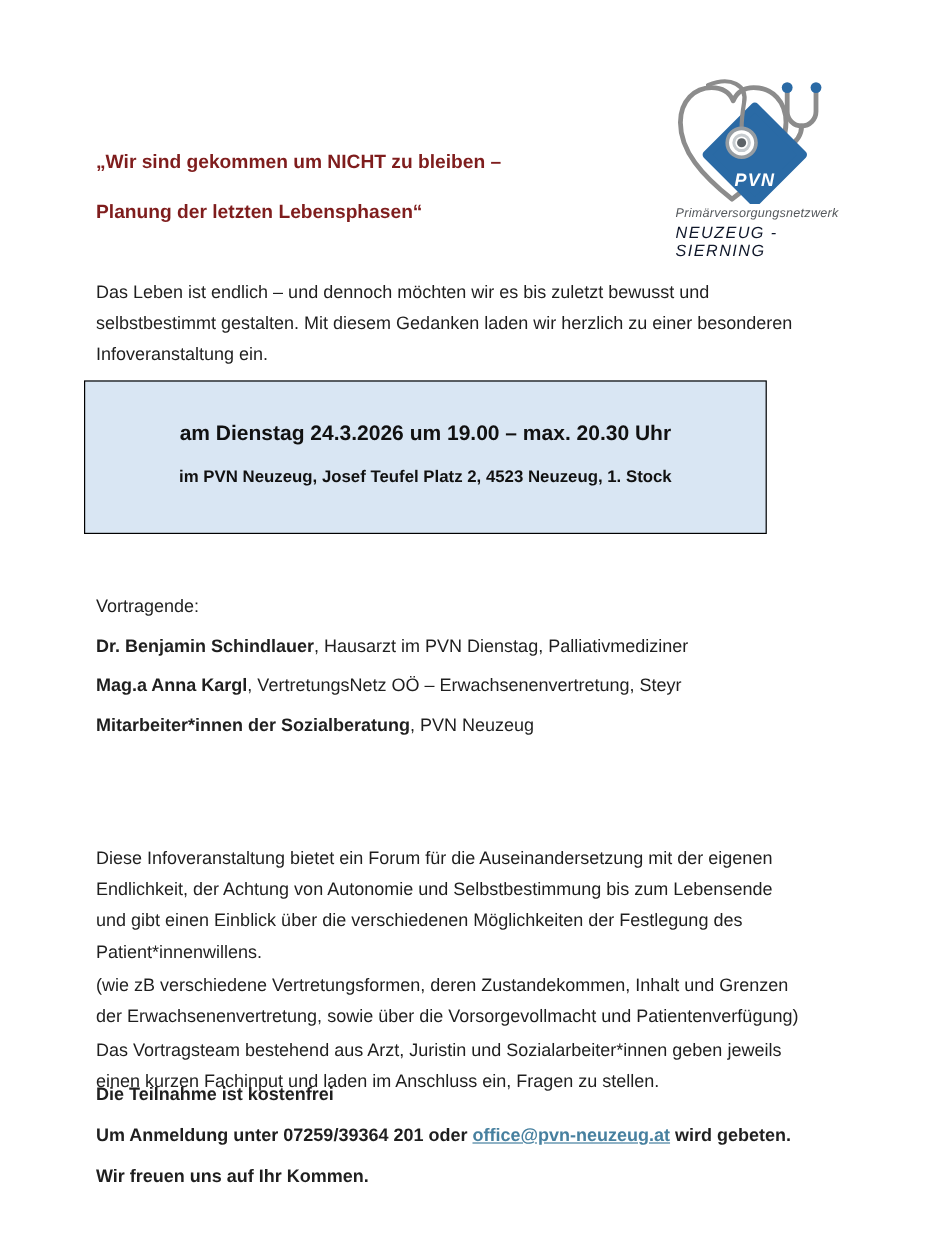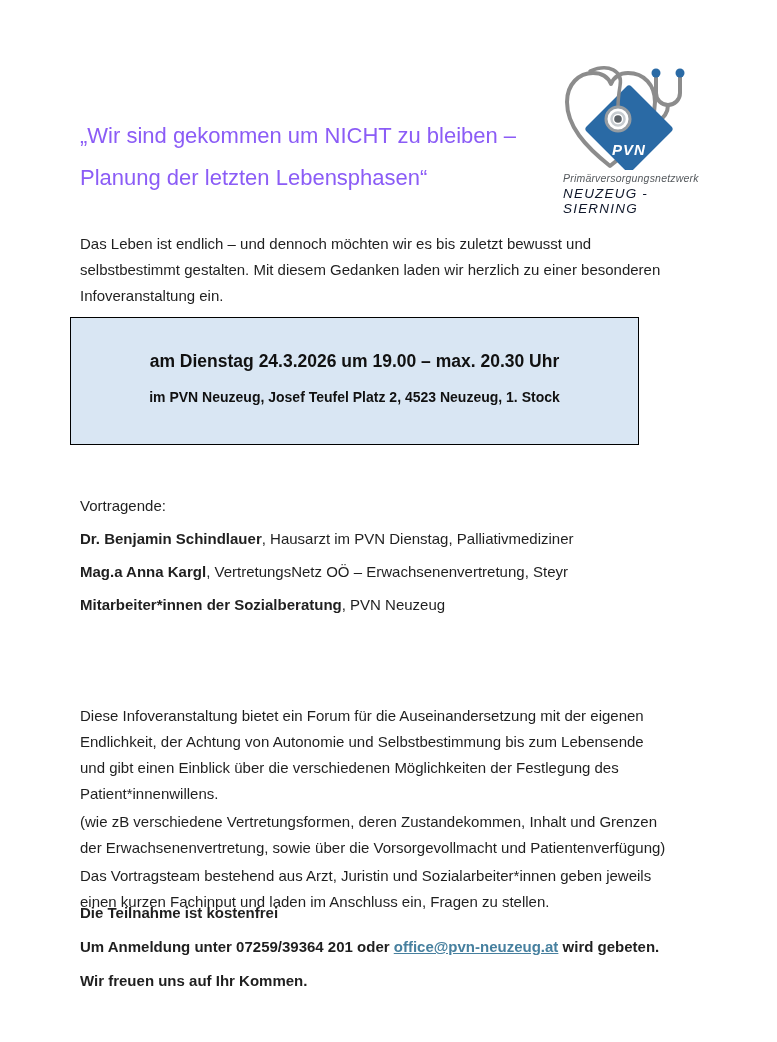--- a/index.html
+++ b/index.html
@@ -15,21 +15,21 @@
   .lg-stroke.thin{stroke-width:3.5;}
   .lg-diamond{fill:var(--diamond-blue,#2a6aa5);stroke:var(--diamond-blue,#2a6aa5);stroke-width:7;stroke-linejoin:round;}
   .lg-dot{fill:var(--diamond-blue,#2a6aa5);}
   .lg-chest-outer{fill:#ffffff;stroke:#979da2;stroke-width:3;}
   .lg-chest-ring{fill:none;stroke:#c7ccd0;stroke-width:2.5;}
   .lg-chest-center{fill:#5d6368;}
   .lg-text{fill:#ffffff;font-family:"Liberation Sans",sans-serif;font-size:15px;font-weight:700;letter-spacing:1px;}
   .logo-sub{font-size:10.5px;color:#54585c;margin:2px 0 0 4px;letter-spacing:0.2px;}
   .logo-region{font-size:13.5px;color:#0f172a;margin:2px 0 0 4px;letter-spacing:1.2px;}
   
-  .title{position:absolute;left:80px;top:123px;font-size:22px;font-weight:400;color:#8b5cf6;line-height:26px;}
+  .title{position:absolute;left:80px;top:123px;font-size:16px;font-weight:700;color:#7f1d1d;line-height:26px;}
   .title .line2{margin-top:16px;}
   
   .intro{position:absolute;left:80px;top:231px;width:650px;font-size:15px;line-height:26px;white-space:pre-line;}
   
   .event-box{
     position:absolute;left:70px;top:317px;width:569px;height:128px;box-sizing:border-box;
     background:var(--box-background,#d9e6f3);border:1.5px solid var(--box-border,#000);
     text-align:center;
   }
   .event-datetime{margin:31px 0 0 0;font-size:17.5px;font-weight:700;color:#111;line-height:24px;}

